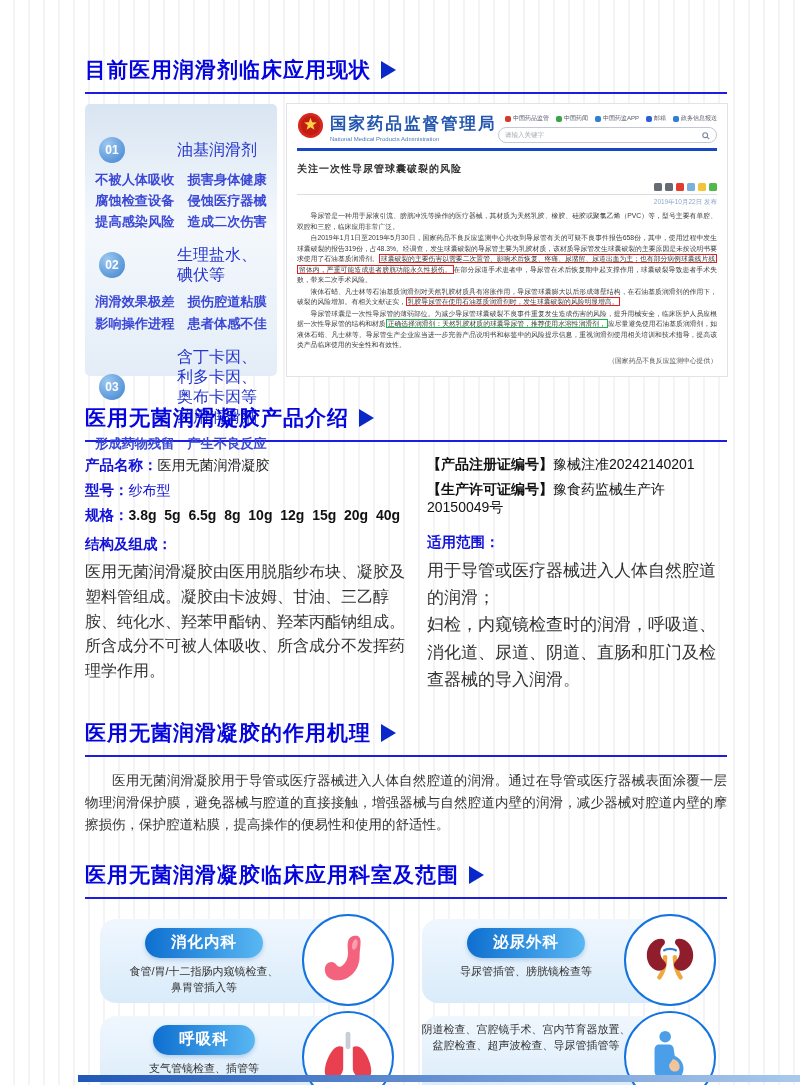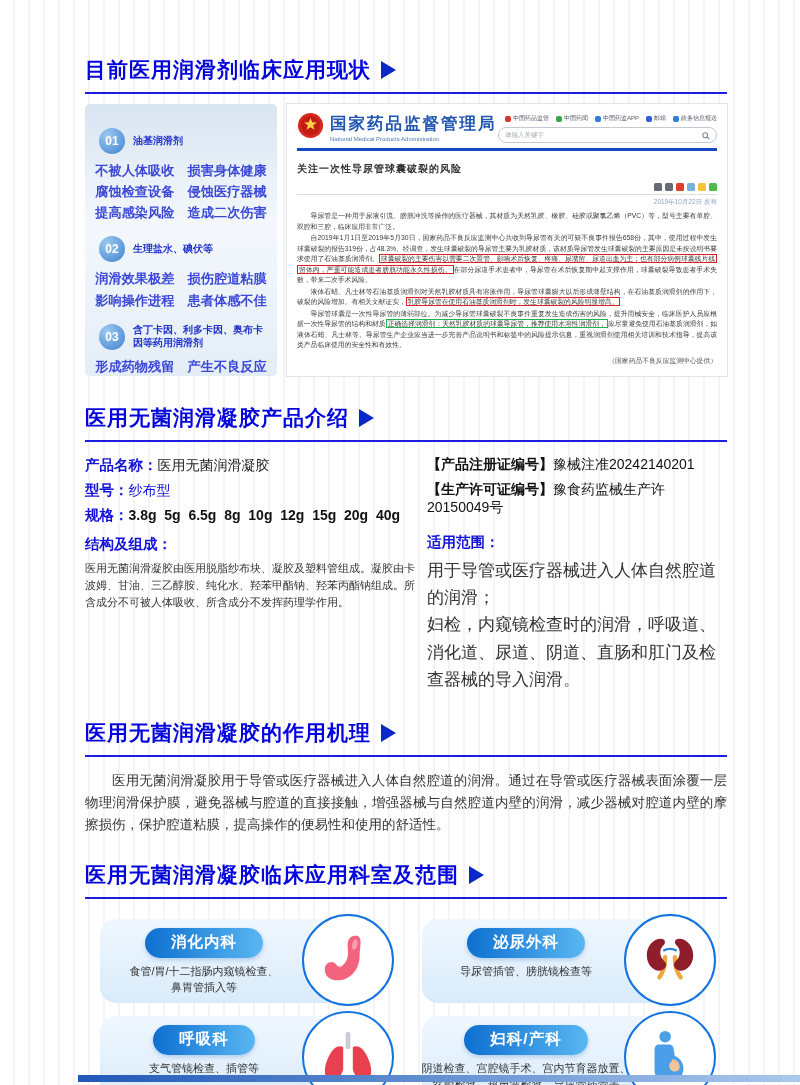--- a/index.html
+++ b/index.html
@@ -8,28 +8,28 @@
     font-family:"Liberation Sans","DejaVu Sans",sans-serif;color:#222;}
   .content{position:absolute;left:85px;top:56px;width:642px;}
 
   
   .sec-head{display:flex;align-items:center;gap:10px;border-bottom:2px solid #1d1de0;padding-bottom:8px;}
   .sec-title{font-size:21px;font-weight:bold;color:#0404dd;letter-spacing:1px;}
   .tri{width:0;height:0;border-left:15px solid #0a28c8;border-top:9px solid transparent;border-bottom:9px solid transparent;}
 
   
   .row1{display:flex;gap:10px;margin-top:10px;height:272px;}
-  .pain-panel{width:192px;box-sizing:border-box;border-radius:5px;padding:20px 8px;
+  .pain-panel{width:192px;box-sizing:border-box;border-radius:5px;padding:29px 8px;
     background:linear-gradient(180deg,#d9e5f2,#f4f8fc 45%,#e4edf7);}
   .group{margin-bottom:13px;}
   .group-head{display:flex;gap:8px;align-items:center;margin:4px 0 6px 6px;}
   .badge{width:26px;height:26px;min-width:26px;border-radius:50%;color:#fff;font-size:12px;font-weight:bold;
     display:flex;align-items:center;justify-content:center;
     background:radial-gradient(circle at 32% 28%,#9cc8f0,#3f82cf);}
-  .gtitle{color:#2333cc;font-weight:bold;font-size:10px;line-height:1.25;}
+  .gtitle{color:#2333cc;font-weight:normal;font-size:16px;line-height:1.25;margin-left:44px;}
   .grow{color:#3b49d6;font-weight:bold;font-size:13.2px;text-align:center;line-height:1.6;}
 
   
   .site-card{flex:1;background:#fff;box-shadow:0 0 0 1px #e3e3e6;padding:8px 10px 4px;box-sizing:border-box;}
   .site-head{display:flex;justify-content:space-between;}
   .brand{display:flex;gap:6px;align-items:center;}
   .agency-cn{font-size:16.5px;font-weight:bold;color:#2256b0;letter-spacing:2px;}
   .agency-en{font-size:6px;color:#4a7ab8;margin-top:1px;}
   .site-right{display:flex;flex-direction:column;align-items:flex-end;gap:4px;margin-top:2px;}
   .nav{display:flex;gap:7px;}
@@ -53,21 +53,21 @@
   
   .sec2{margin-top:28px;}
   .prod-row{display:flex;margin-top:14px;}
   .prod-left{width:342px;}
   .prod-right{flex:1;}
   .pline{font-size:14px;margin:0 0 6px;color:#222;}
   .plabel{color:#1212d8;font-weight:bold;font-size:14.5px;}
   .bluev{color:#1212d8;font-weight:normal;}
   .specv{font-weight:bold;color:#111;white-space:pre-wrap;}
   .comp-label{margin-top:10px;}
-  .comp-text{font-size:11px;color:#333;line-height:1.55;margin-top:5px;width:335px;}
+  .comp-text{font-size:16px;color:#333;line-height:1.55;margin-top:5px;width:335px;}
   .breg{font-size:14px;color:#111;margin:0 0 7px;}
   .breg b{font-weight:bold;}
   .scope-label{display:block;margin-top:16px;}
   .scope-text{font-size:17px;color:#333;line-height:1.6;margin-top:5px;}
 
   
   .sec3{margin-top:26px;}
   .mech-text{margin-top:13px;font-size:13.5px;color:#333;line-height:1.65;text-indent:2em;text-align:justify;}
 
   
@@ -274,21 +274,20 @@
           <div class="circle">
             <svg viewBox="0 0 60 60">
               <rect x="27.5" y="4" width="5" height="18" rx="2.5" fill="#c9ced6"></rect>
               <path fill="#e8404f" d="M25 20c-3-2-7-1-10 2-5 6-9 15-9 23 0 5 3 8 7 8 6 0 12-5 12-11z"></path>
               <path fill="#e8404f" d="M35 20c3-2 7-1 10 2 5 6 9 15 9 23 0 5-3 8-7 8-6 0-12-5-12-11z"></path>
             </svg>
           </div>
         </div>
         <div class="dept-card">
           <div class="card-content">
-            <div class="pill">妇科/产科</div>
             <div class="desc">
               <div>阴道检查、宫腔镜手术、宫内节育器放置、</div>
               <div>盆腔检查、超声波检查、导尿管插管等</div>
             </div>
           </div>
           <div class="circle">
             <svg viewBox="0 0 60 60">
               <circle cx="25" cy="9" r="6" fill="#4a9fe8"></circle>
               <path fill="#4a9fe8" d="M19 17h9c4 0 6 2 6 6l1 6c5 2 9 7 9 13 0 4-2 8-4 10H21c-4 0-7-3-7-8V23c0-4 2-6 5-6z"></path>
               <path fill="#f2c49a" d="M33 32c4 1 7 4 7 8 0 3-2 5-5 5-4 0-6-3-6-7z"></path>

